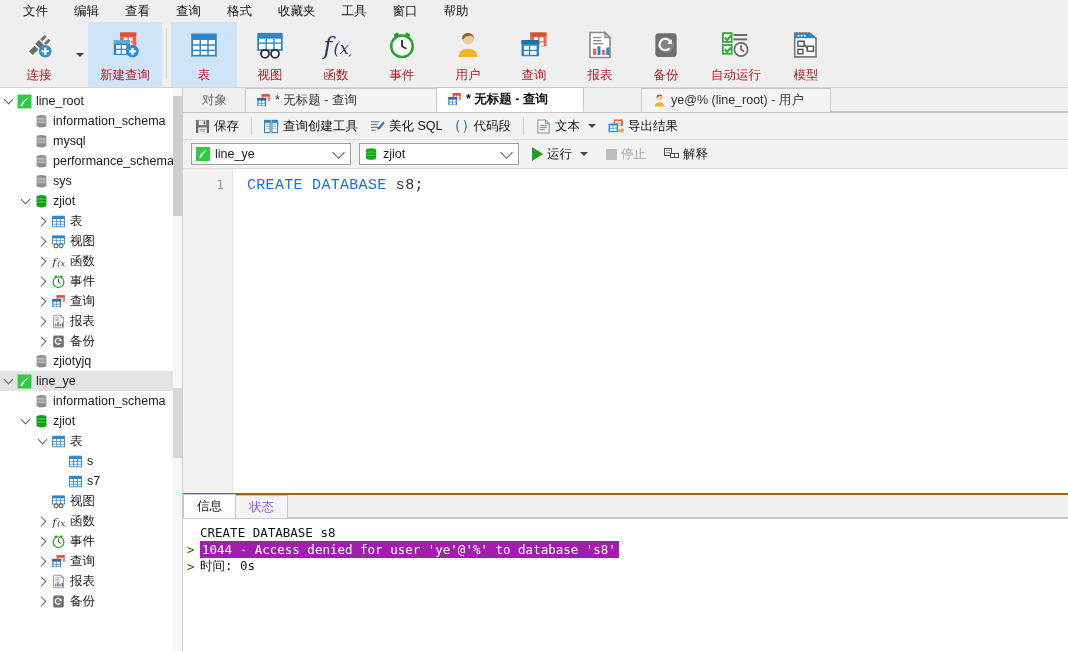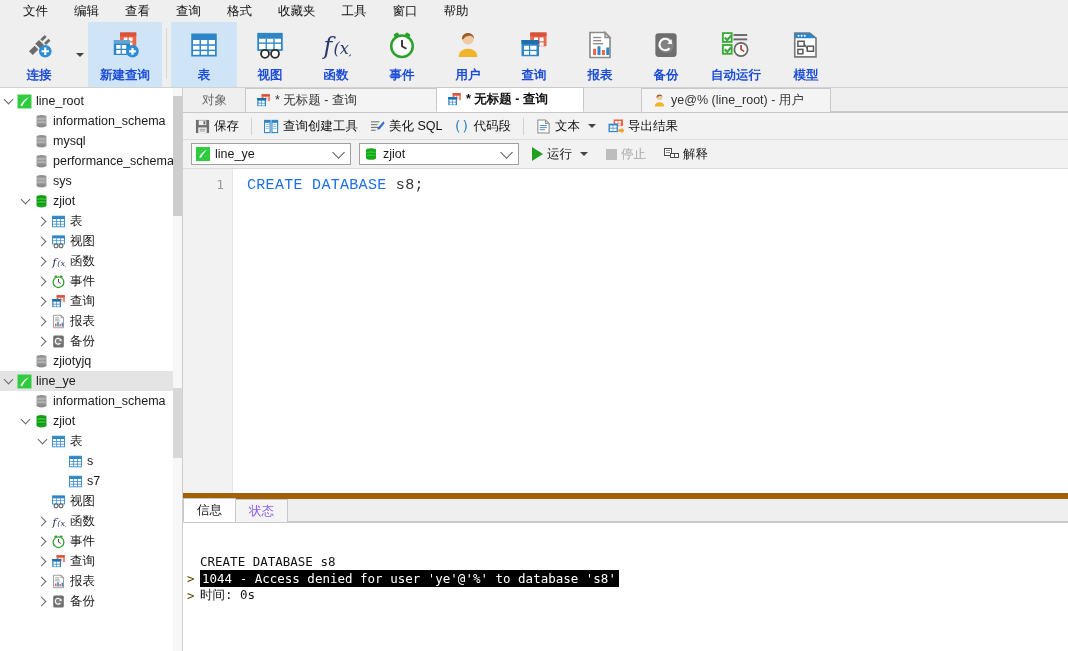--- a/index.html
+++ b/index.html
@@ -27,21 +27,21 @@
     height: 66px; min-height:66px; background: #efefef;
     border-bottom: 1px solid #d2d2d2;
     display: flex; align-items: stretch; padding-left: 6px;
   }
   .rbtn {
     width: 66px; display: flex; flex-direction: column;
     align-items: center; justify-content: flex-start;
     padding-top: 6px; cursor: default; position: relative;
   }
   .rbtn .ic { height: 34px; display:flex; align-items:center; justify-content:center; }
-  .rbtn .lb { font-size: 12.5px; color: #1d4ed8; margin-top: 5px; white-space: nowrap; font-weight: bold;}
+  .rbtn .lb { font-size: 12.5px; color: #b91c1c; margin-top: 5px; white-space: nowrap;}
   .rbtn.active { background: #cfe4f7; }
   .rbtn.wide { width: 74px; }
   .ribsep { width:1px; background:#d8d8d8; margin: 6px 4px 8px 4px; }
   .caret-s {
     width: 0; height: 0; border-left: 4px solid transparent;
     border-right: 4px solid transparent; border-top: 4px solid #444;
     align-self: center;
   }
   .conn-caret { display:flex; align-items:center; padding: 0 4px; }
 
@@ -121,29 +121,29 @@
   .stopsq { width:11px;height:11px;background:#bdbdbd; }
 
   
   .editorwrap { flex:1; display:flex; min-height:0; background:#fff; position:relative; overflow:hidden;}
   .gutter { width:50px; min-width:50px; background:#f2f2f2; border-right:1px solid #e4e4e4; text-align:right; padding-right:8px; padding-top:8px; color:#9a9a9a; font-family:"DejaVu Sans Mono", monospace; font-size:13px;}
   .code { flex:1; padding-top:8px; padding-left:14px; font-family:Liberation Mono, monospace; font-size:15px; letter-spacing:0.3px;}
   .kw { color:#1e6fe8; }
   .lit { color:#333; }
 
   
-  .bottom { height:158px; min-height:158px; background:#fff; border-top:6px solid #a16207; display:flex; flex-direction:column;gap:25px;}
+  .bottom { height:158px; min-height:158px; background:#fff; border-top:2px solid #a16207; display:flex; flex-direction:column;}
   .btabs { height:24px; min-height:24px; background:#efefef; display:flex; align-items:flex-end; border-bottom:1px solid #c8c8c8;}
   .btab { height:23px; padding:0 13px; display:flex; align-items:center; font-size:12.5px; border:1px solid #c8c8c8; border-bottom:none; background:#f4f4f4; margin-right:-1px; color:#8b5cf6; cursor:default;}
   .btab.active { background:#ffffff; height:24px; border-bottom:1px solid #fff; color:#111;}
   .btabfill { flex:1; border-bottom:1px solid #c8c8c8;}
   .blog { flex:1; padding:5px 0 0 4px; font-family:"DejaVu Sans Mono", monospace; font-size:12.5px; color:#111; overflow:hidden;}
   .logline { height:17px; display:flex; align-items:center; white-space:nowrap;}
   .gt { color:#5a4a00; margin-right:5px; width:8px; display:inline-block; }
-  .hl { background:#000000; color:#ffffff; padding:1px 3px 1px 2px;}
+  .hl { background:#a21caf; color:#ffffff; padding:1px 3px 1px 2px;}
   svg { display:block; }
 </style>
 </head>
 <body>
 
 <div id="app">
 
   <div class="menubar" id="menubar">
       <div class="mi">文件</div>
       <div class="mi">编辑</div>

